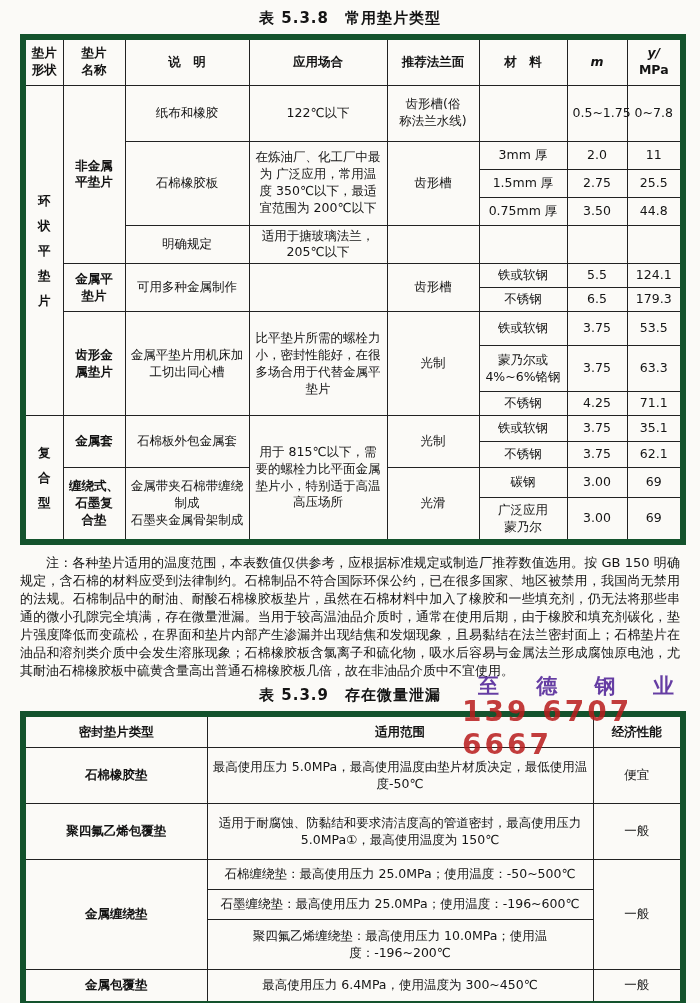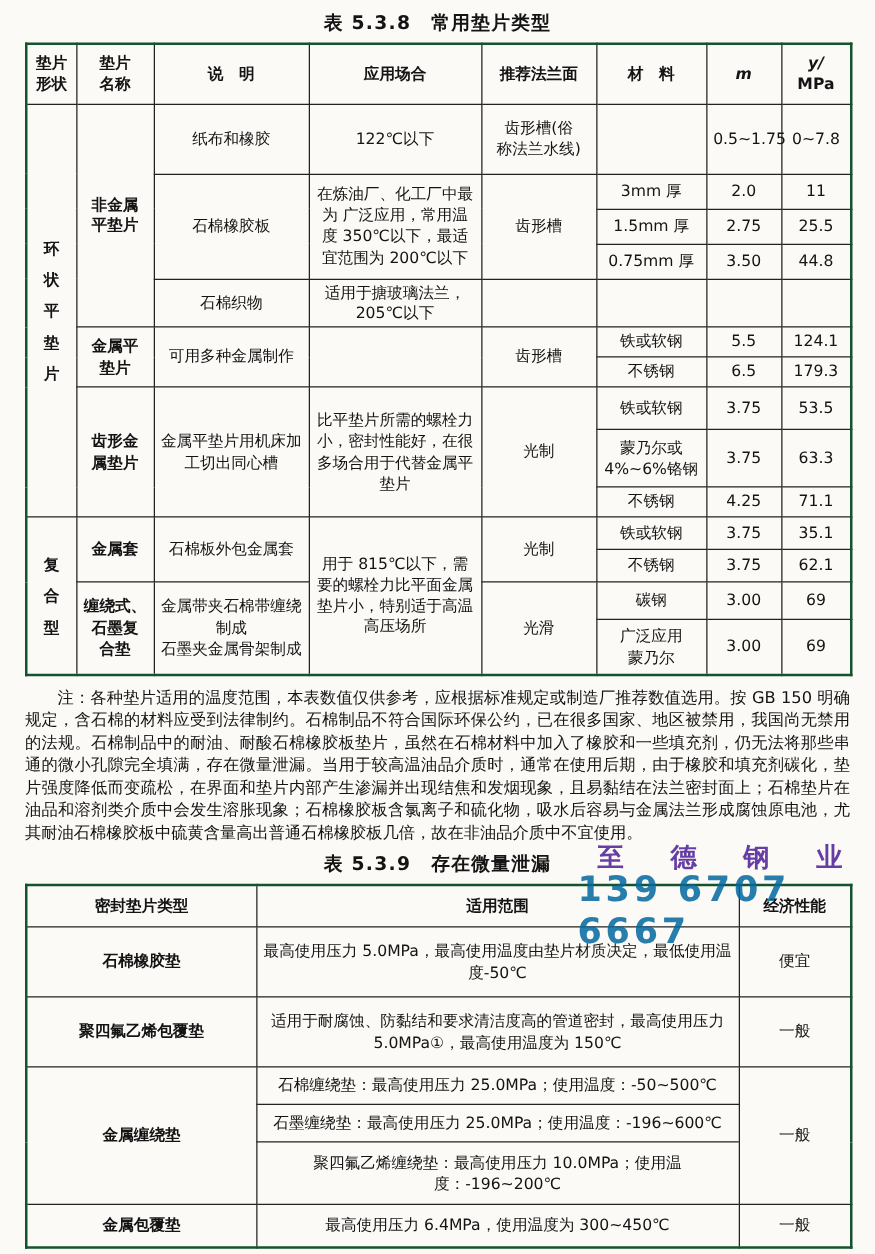--- a/index.html
+++ b/index.html
@@ -12,21 +12,21 @@
   }
   .page { position: relative; width: 700px; height: 1003px; padding-top: 7px; }
   .content { width: 660px; margin: 0 auto; position: relative; }
 
   .tbl-title {
     text-align: center; font-weight: bold; font-size: 15px;
     letter-spacing: 1px; margin: 2px 0 6px 0;
   }
 
   table { border-collapse: collapse; table-layout: fixed; width: 660px; }
-  table.outer { border: 2px solid #14532d; }
+  table.outer { border: 6px solid #14532d; }
   td, th {
     border: 1px solid #222;
     font-size: 12.5px; line-height: 1.35;
     padding: 2px 5px;
     vertical-align: middle;
     white-space: pre-line;
     text-align: center;
     font-weight: normal;
   }
   th { font-weight: bold; }
@@ -115,21 +115,21 @@
         <td>1.5mm 厚</td>
         <td>2.75</td>
         <td>25.5</td>
       </tr>
       <tr style="height:28px">
         <td>0.75mm 厚</td>
         <td>3.50</td>
         <td>44.8</td>
       </tr>
       <tr style="height:38px">
-        <td class="l">石棉织物</td>
+        <td class="l">明确规定</td>
         <td class="l">适用于搪玻璃法兰，205℃以下</td>
         <td></td>
         <td></td>
         <td></td>
         <td></td>
       </tr>
       <tr style="height:24px">
         <td class="bold" rowspan="2">金属平
 垫片</td>
         <td class="l" rowspan="2">可用多种金属制作</td>
@@ -243,14 +243,14 @@
       <tr style="height:34px">
         <td class="bold">金属包覆垫</td>
         <td class="l">最高使用压力 6.4MPa，使用温度为 300~450℃</td>
         <td>一般</td>
       </tr>
     </tbody>
       </table>
   </div>
 
   <div class="watermark wm-brand" style="color: #4c1d95;">至 德 钢 业</div>
-  <div class="watermark wm-phone" style="color: #0369a1;">139 6707 6667</div>
+  <div class="watermark wm-phone" style="color: #b91c1c;">139 6707 6667</div>
 </div>
 
 </body></html>

